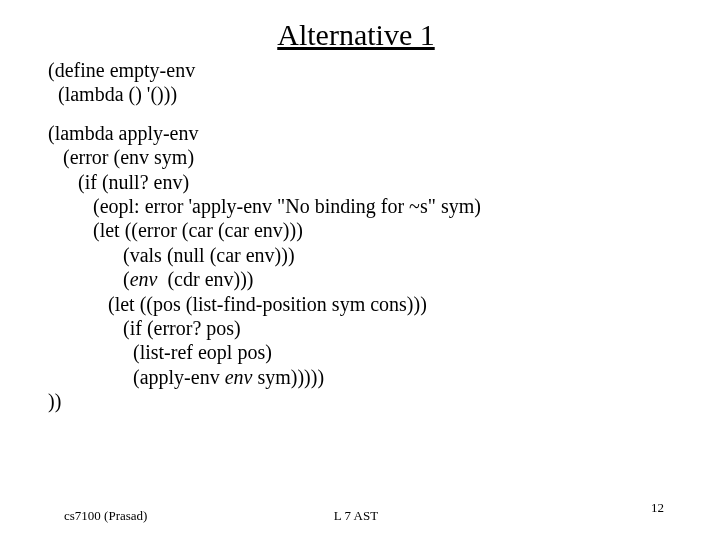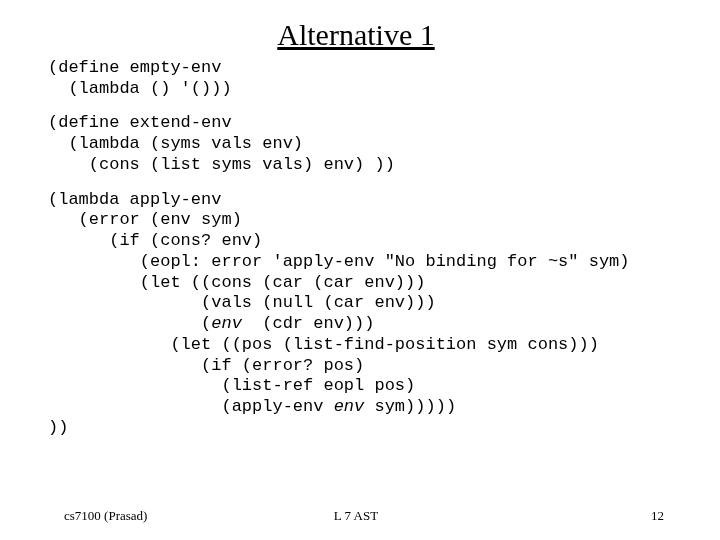--- a/index.html
+++ b/index.html
@@ -22,61 +22,58 @@
   .title-wrap {
     text-align: center;
     margin-bottom: 6px;
   }
   .title {
     display: inline-block;
     font-size: 30px;
     text-decoration: underline;
   }
   pre.code {
-    font-family: Liberation Mono, monospace;
-    font-size: 17px;
+    font-family: Liberation Serif, serif;
+    font-size: 20px;
     line-height: 1.22;
     white-space: pre;
     margin: 2px 0 14px 0;
   }
   .ital { font-style: italic; }
   .footer {
     position: absolute;
     left: 48px;
     right: 48px;
     bottom: 16px;
     font-family: "Times New Roman", Times, serif;
     font-size: 13px;
     color: #000;
   }
   .footer-left { position: absolute; left: 16px; bottom: 0; }
   .footer-center { position: absolute; left: 0; right: 0; text-align: center; bottom: 0; }
-  .footer-right { position: absolute; right: 0; bottom: 0; }
+  .footer-right { position: absolute; right: 0; bottom: 8px; }
 </style>
 </head>
 <body>
 
 <div class="slide">
 
   <div class="title-wrap">
     <span class="title">Alternative 1</span>
   </div>
 
   <pre class="code"><span>(define empty-env</span>
 <span>  (lambda () '()))</span></pre>
 
-  <pre class="code"><span>(define extend-env</span>
-<span>  (lambda (syms vals env)</span>
-<span>    (cons (list syms vals) env) ))</span></pre>
 
   <pre class="code"><span>(lambda apply-env</span>
 <span>   (error (env sym)</span>
-<span>      (if (cons? env)</span>
+<span>      (if (null? env)</span>
 <span>         (eopl: error 'apply-env "No binding for ~s" sym)</span>
-<span>         (let ((cons (car (car env)))</span>
+<span>         (let ((error (car (car env)))</span>
 <span>               (vals (null (car env)))</span>
 <span>               (</span><span class="ital">env</span><span>  (cdr env)))</span>
 <span>            (let ((pos (list-find-position sym cons)))</span>
 <span>               (if (error? pos)</span>
 <span>                 (list-ref eopl pos)</span>
 <span>                 (apply-env </span><span class="ital">env</span><span> sym)))))</span>
 <span>))</span></pre>
 
   <div class="footer">
     <span class="footer-left">cs7100 (Prasad)</span>

